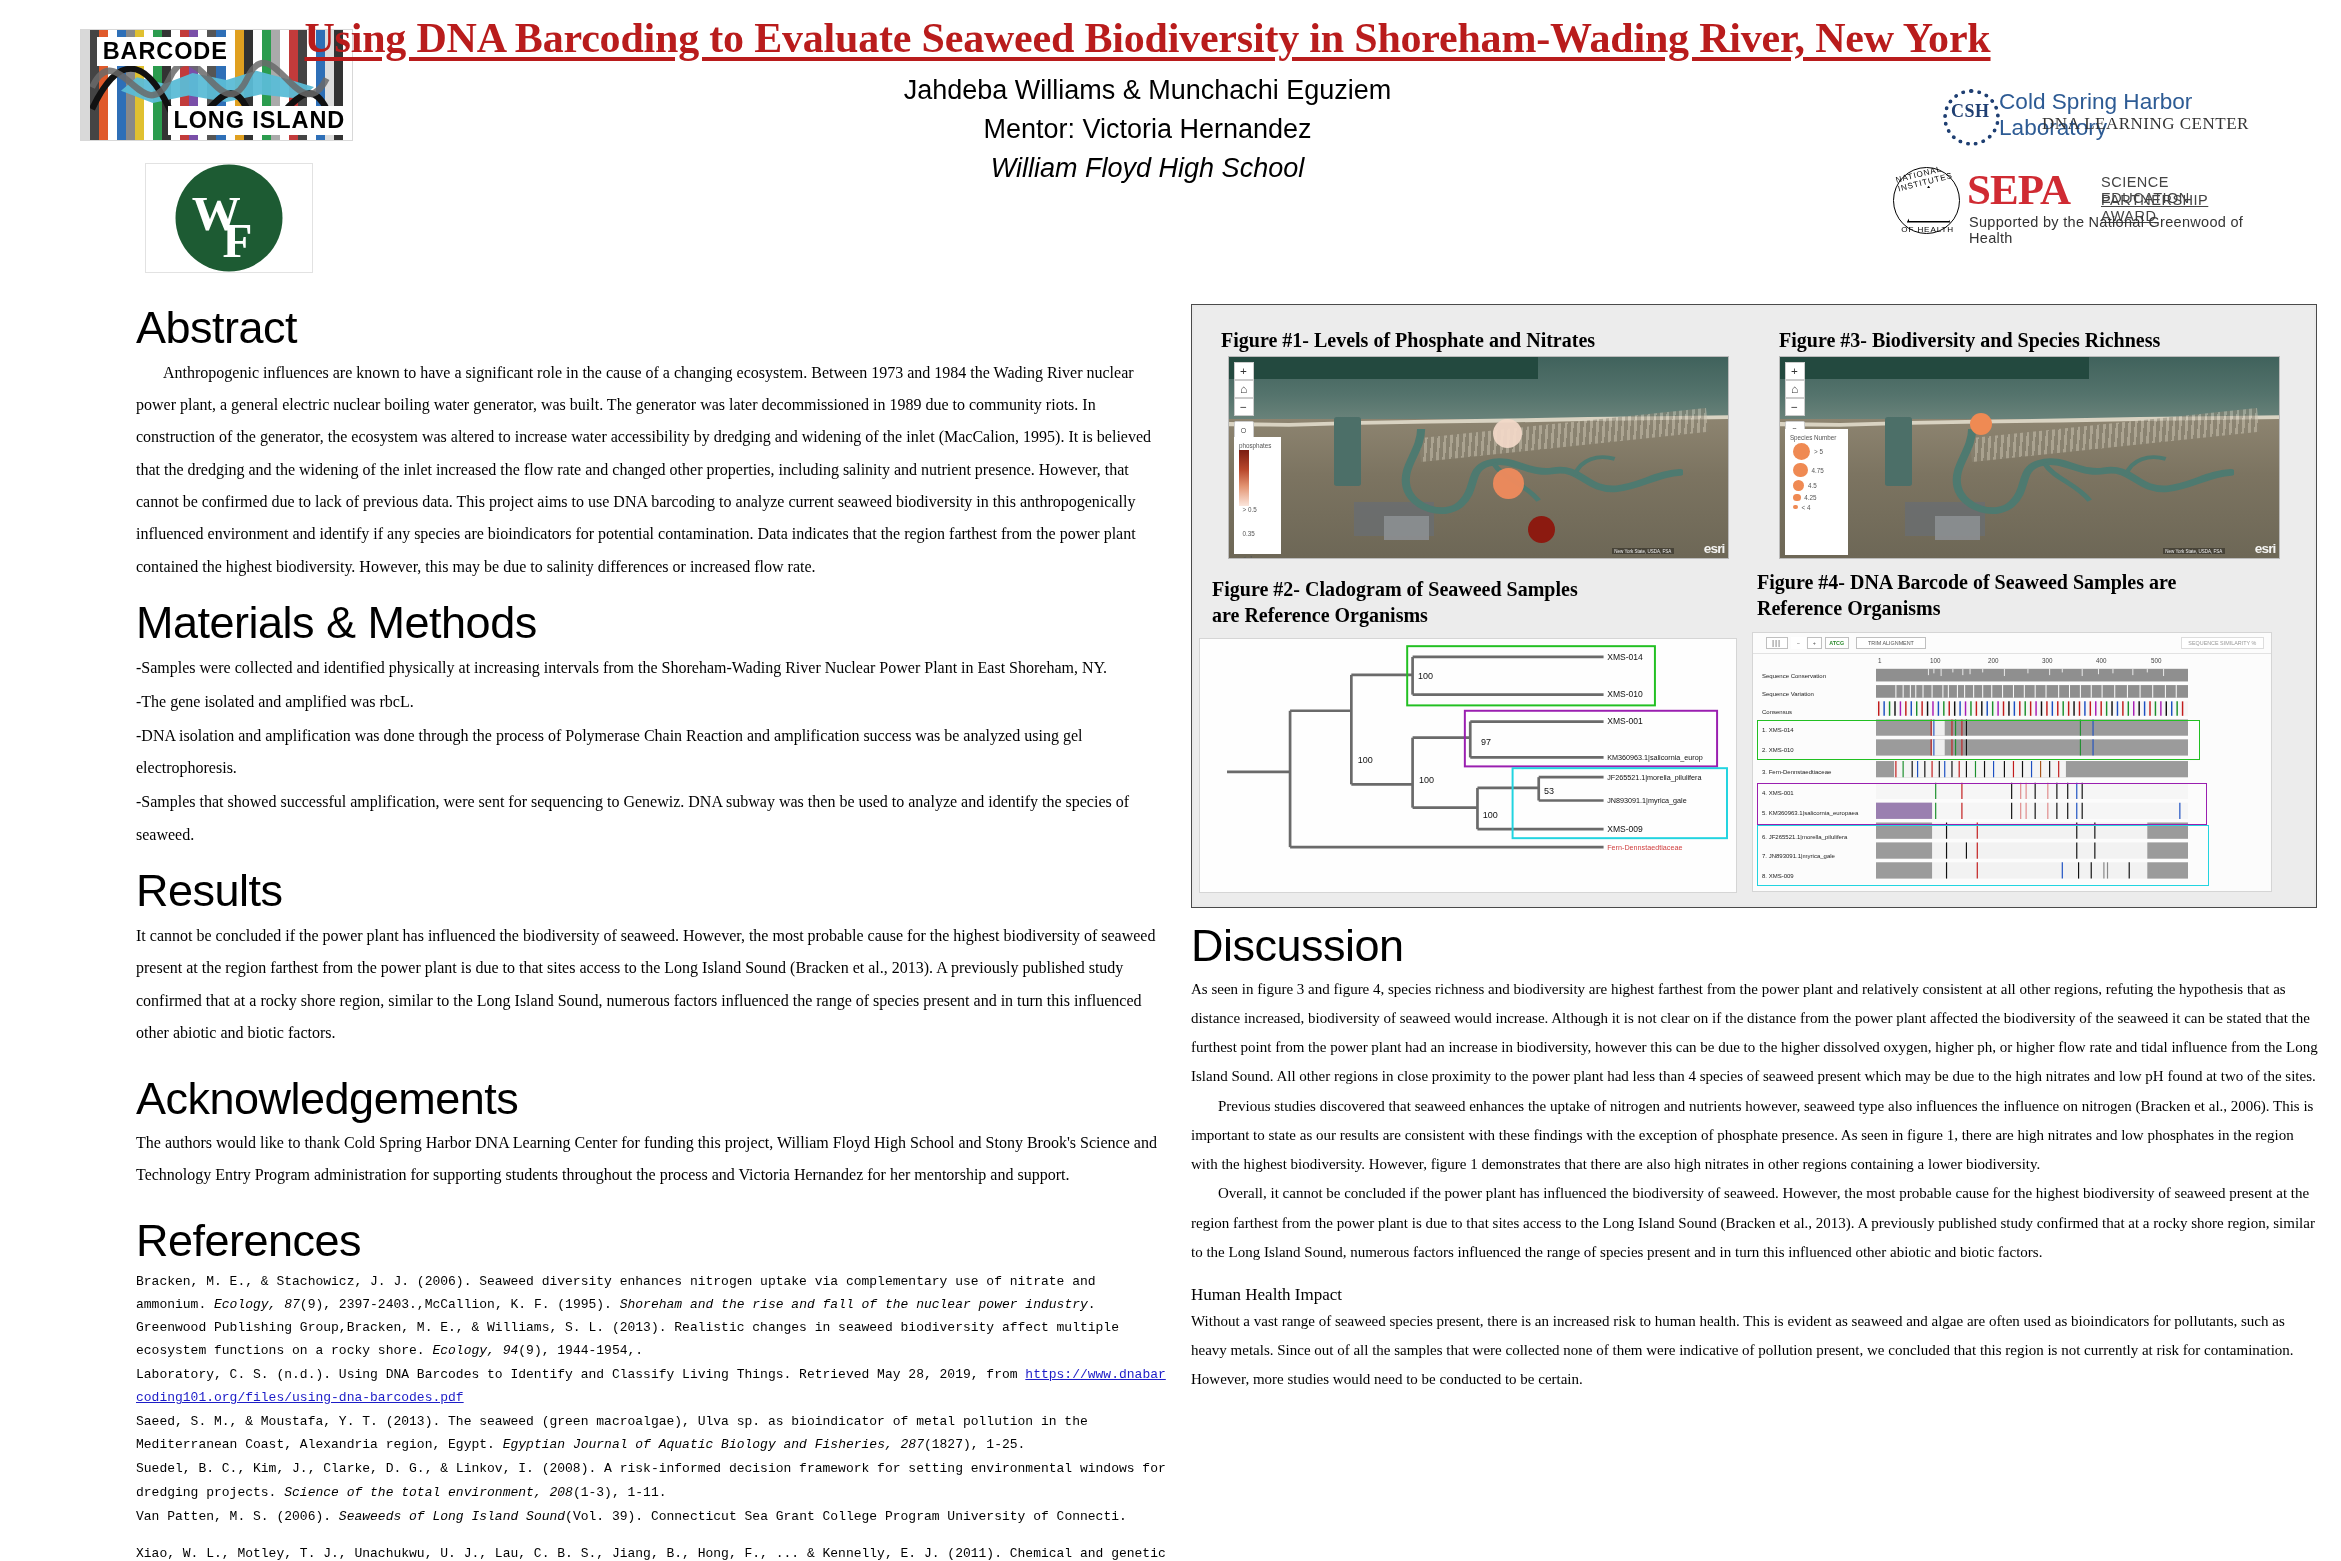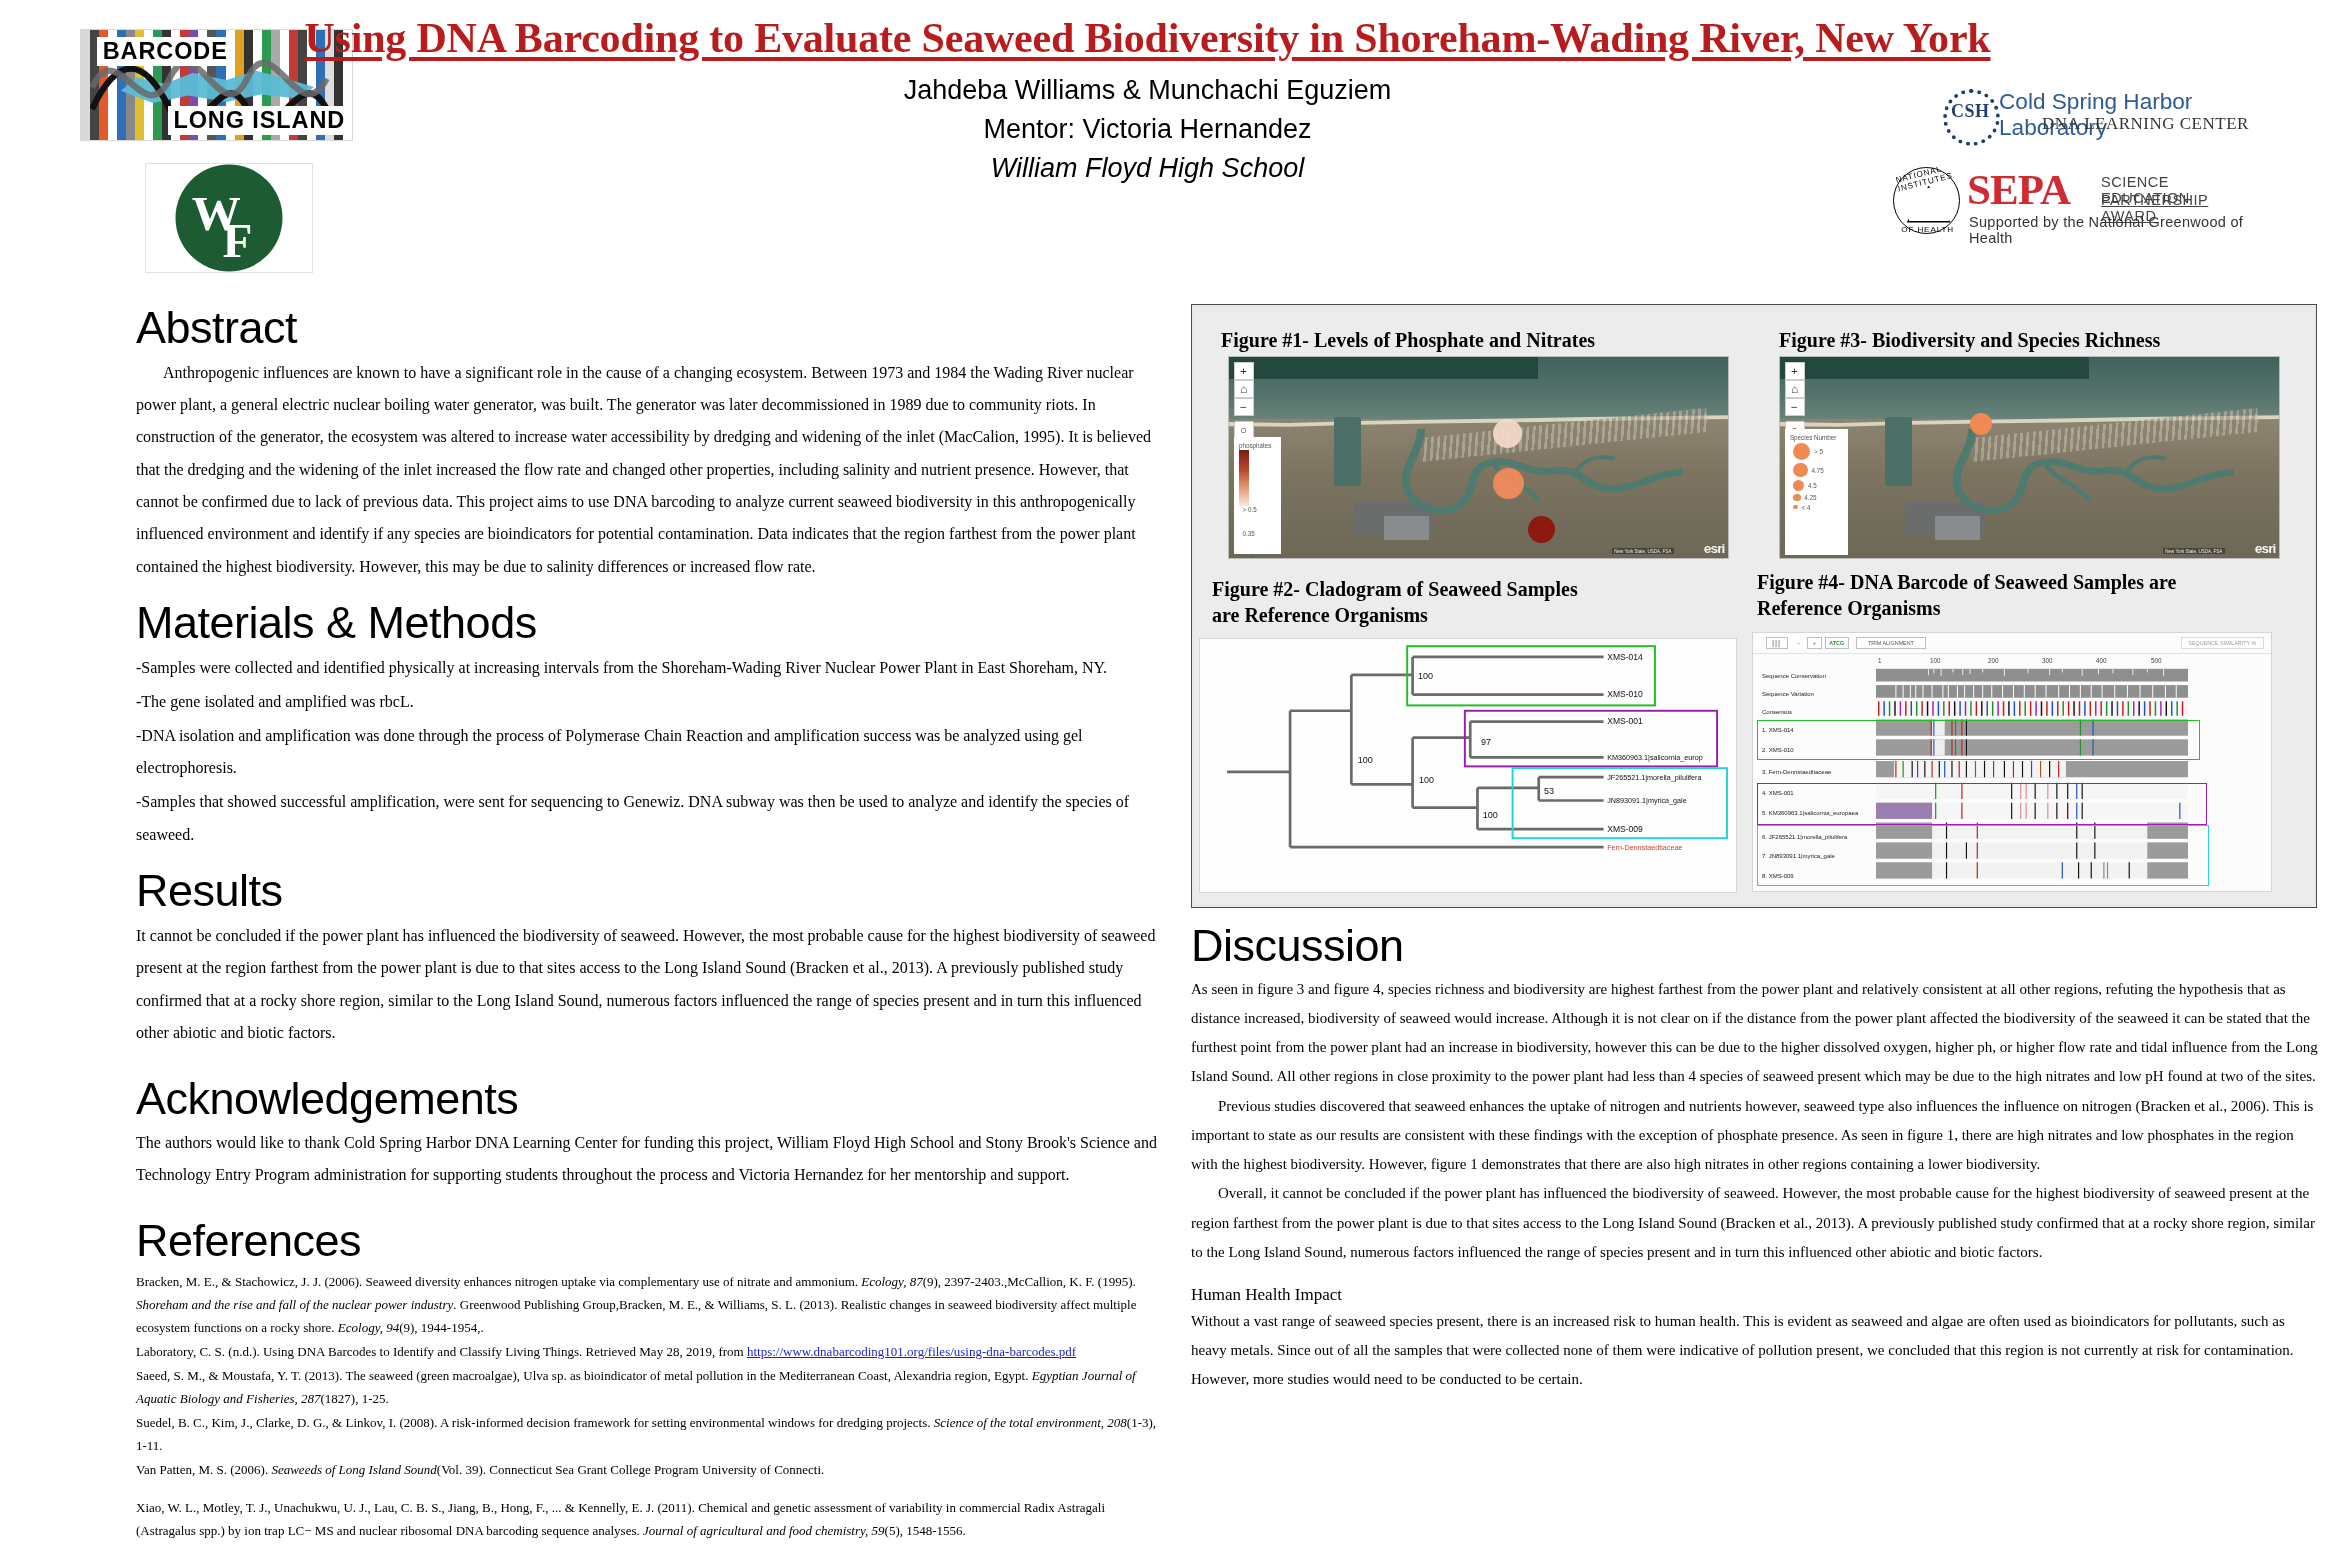--- a/index.html
+++ b/index.html
@@ -84,21 +84,21 @@
   .left-col{position:absolute;left:136px;top:304px;width:1030px;}
   .sec-h{font-family:"Liberation Sans",sans-serif;font-size:45px;
     font-weight:400;color:#000;margin:0 0 5.4px 0;letter-spacing:-0.5px;line-height:1.05;}
   .body-p{font-family:"Liberation Serif",serif;font-size:16px;line-height:2.02;
     color:#000;text-align:left;margin:0 0 1.8px 0;}
   .body-p.indent{text-indent:27px;}
   .gap-s{height:14.5px;}
   .gap-m{height:23.5px;}
 
   .refs{font-family:"Liberation Serif",serif;font-size:13px;line-height:1.78;color:#000;}
-  .refs p{margin:0 0 0.9px 0;}
+  .refs p{margin:0 0 0.9px 0;font-family:Liberation Mono, monospace;}
   .refs i{font-style:italic;}
   .reflink{color:#1c1cc7;text-decoration:underline;word-break:break-all;}
 
   
   .fig-panel{position:absolute;left:1191px;top:304px;width:1126px;height:604px;
     background:#e9e9e9;border:1.8px solid #4a4a4a;box-sizing:border-box;}
   .fig-inner-grey{position:absolute;left:1.8px;top:1.8px;right:1.8px;bottom:1.8px;background:#ececec;}
 
   .fig-title{position:absolute;font-family:"Liberation Serif",serif;font-weight:bold;
     font-size:20px;color:#000;line-height:1.3;}

